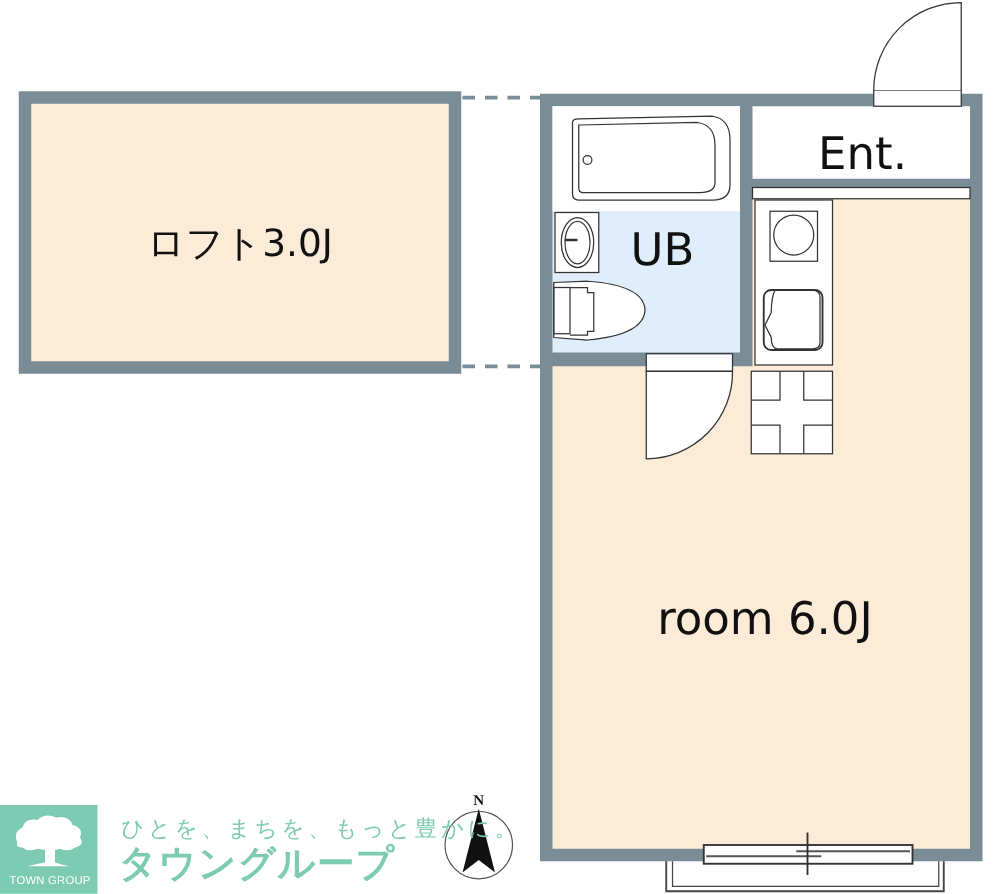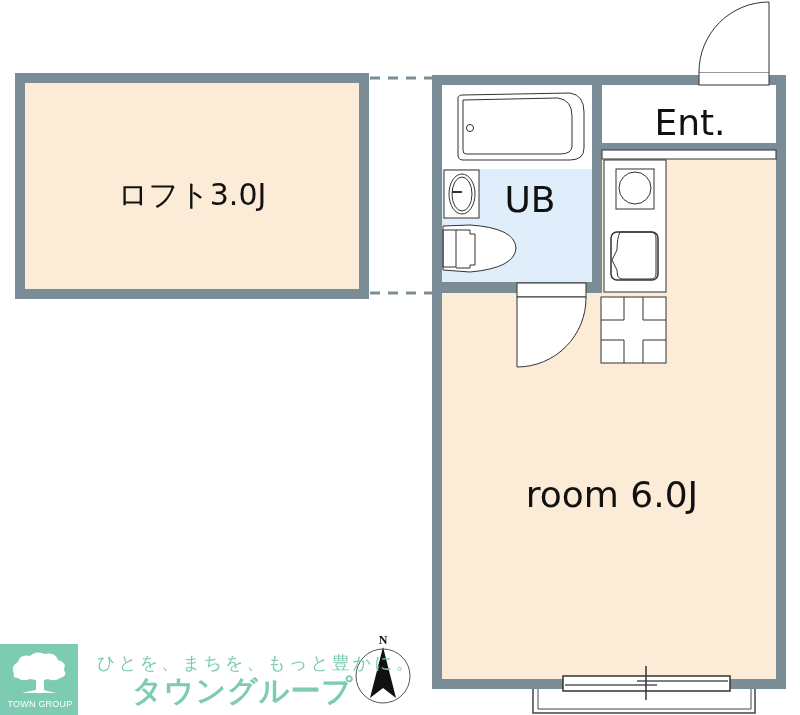--- a/index.html
+++ b/index.html
@@ -2,21 +2,21 @@
 <html><head>
 <meta charset="utf-8">
 <style>
   html, body { margin:0; padding:0; background:#ffffff; }
   body { width:800px; height:715px; position:relative; overflow:hidden; font-family:"DejaVu Sans", sans-serif; }
   svg { position:absolute; left:0; top:0; }
   .lbl { font-family:"DejaVu Sans", sans-serif; fill:#111; }
   .logo-box { position:absolute; left:0; top:644px; width:78px; height:71px; background:#7dcbb3; }
   .logo-text { position:absolute; left:0; bottom:6px; width:80px; text-align:center; color:#fff; font-family:"Liberation Sans", sans-serif; font-size:9px; letter-spacing:0.2px; }
   .tagline { position:absolute; left:97px; top:651px; color:#7dcbb3; font-family:"DejaVu Sans", sans-serif; font-size:18px; letter-spacing:3px; }
-  .brand { position:absolute; left:95px; top:671px; color:#7dcbb3; font-family:"DejaVu Sans", sans-serif; font-size:30px; font-weight:bold; letter-spacing:1px;margin-left:37px; }
+  .brand { position:absolute; left:95px; top:671px; color:#7dcbb3; font-family:"DejaVu Sans", sans-serif; font-size:30px; font-weight:bold; letter-spacing:1px; }
 </style>
 </head>
 <body>
 
 <svg width="800" height="715" viewBox="0 0 800 715">
 
   <g>
     <rect x="15" y="73" width="354" height="226" fill="#7a8c95"></rect>
     <rect x="25" y="83" width="334" height="206" fill="#fcebd7"></rect>
     <text class="lbl" x="192" y="205" font-size="30" text-anchor="middle">ロフト3.0J</text>

